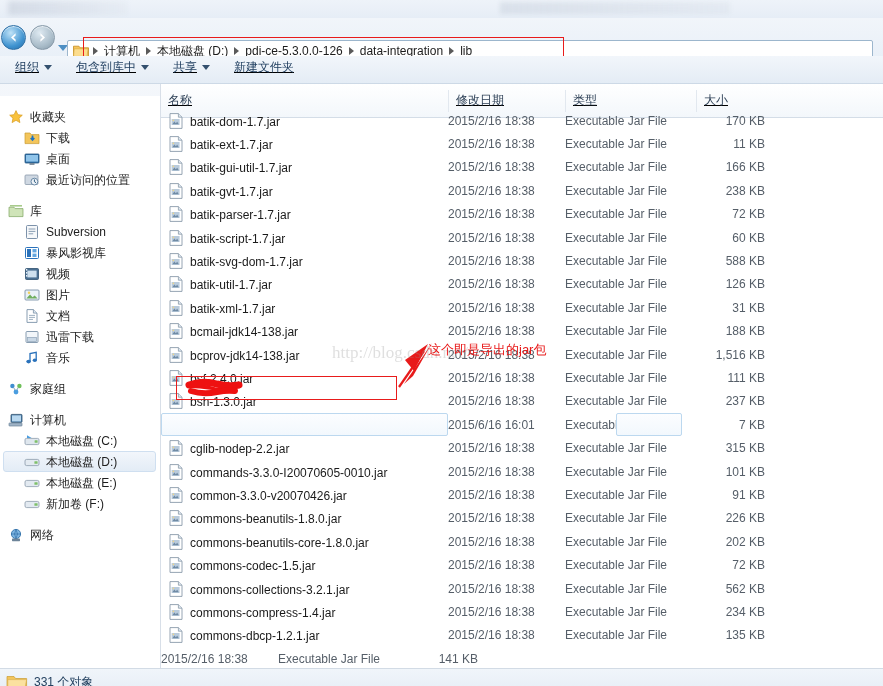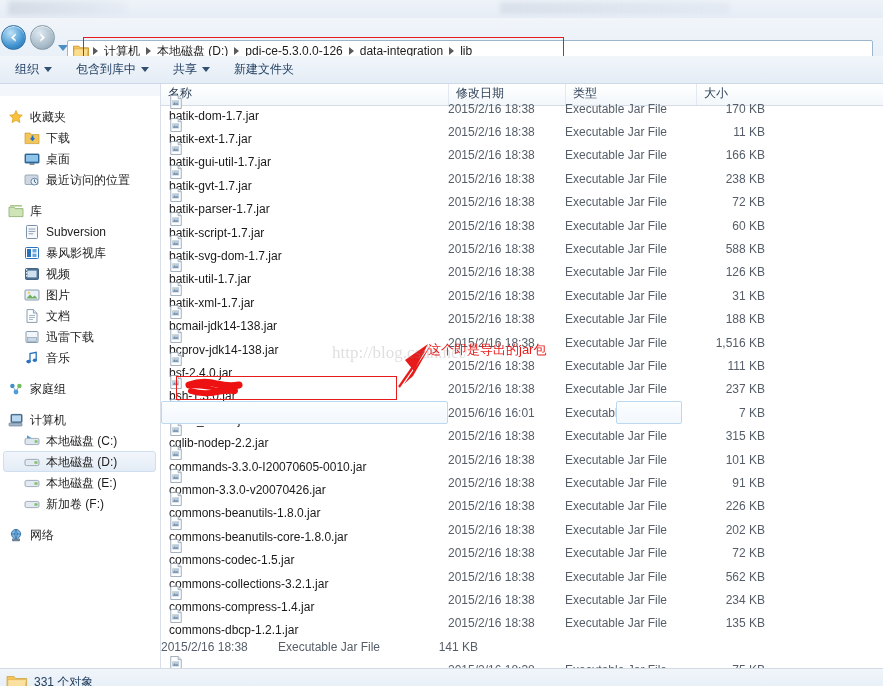--- a/index.html
+++ b/index.html
@@ -93,21 +93,21 @@
     width: 481px; height: 30px;
     border: 1.6px solid #e81b1b;
     pointer-events: none;
   }
 
   
   .toolbar {
     position: absolute; left: 0; top: 56px; width: 883px; height: 28px;
     background: linear-gradient(#f2f6fb, #e4ecf5);
     border-bottom: 1px solid #cdd9e6;
-    display: flex; align-items: center;
+    display: flex; align-items: flex-start; text-decoration: underline;
   }
   .tbitem {
     font-size: 12px; color: #1b3a5c; padding: 3px 9px; margin-left: 6px;
     display: flex; align-items: center; gap: 5px; border-radius: 2px;
   }
   .tbcaret {
     width: 0; height: 0;
     border-left: 4px solid transparent; border-right: 4px solid transparent;
     border-top: 5px solid #33506e;
   }
@@ -136,24 +136,24 @@
     position: absolute; left: 160px; top: 84px; width: 1px; height: 584px;
     background: #d8dfe8;
   }
 
   
   .filepane {
     position: absolute; left: 161px; top: 84px; width: 722px; height: 584px;
     background: #ffffff; overflow: hidden;
   }
   .colhead {
-    position: relative; height: 22px;
+    position: relative; height: 34px;
     background: linear-gradient(#ffffff, #f3f7fb);
     border-bottom: 1px solid #d4dde7;
-    display: flex; align-items: flex-end;
+    display: flex; align-items: center; text-decoration: underline;
   }
   .colhead .col {
     font-size: 12px; color: #2c3f55; padding-left: 7px;
     border-left: 1px solid #e2e8ef; height: 22px; line-height: 21px;
     white-space: nowrap; overflow: hidden;
   }
   .colhead .col:first-child { border-left: none; }
   .col-name { width: 287px; }
   .col-date { width: 117px; }
   .col-type { width: 131px; }
@@ -161,21 +161,21 @@
 
   .rows { position: relative; }
   .row {
     display: flex; align-items: center; height: 23.4px;
     font-size: 12px; color: #1a1a1a;
   }
   .row.selected {
     background: #ffffff;
   }
   .cell { white-space: nowrap; overflow: hidden; }
-  .c-name { width: 287px; display: flex; align-items: flex-start; padding-left: 8px; flex-direction: column; }
+  .c-name { width: 287px; display: flex; align-items: flex-end; padding-left: 8px; }
   .c-date { width: 117px; color: #555e68; }
   .c-type { width: 131px; color: #555e68; }
   .c-size { width: 83px; color: #555e68; text-align: right; padding-right: 14px; }
   .jar-ico { width: 14px; height: 16px; margin-right: 7px; flex: 0 0 14px; }
 
   
   .sel-box-name {
     position: absolute; left: 0; width: 287px; height: 23px;
     border: 1px solid #bcd8ef; border-radius: 2px;
     background: linear-gradient(#fcfdff, #f2f8fd);

